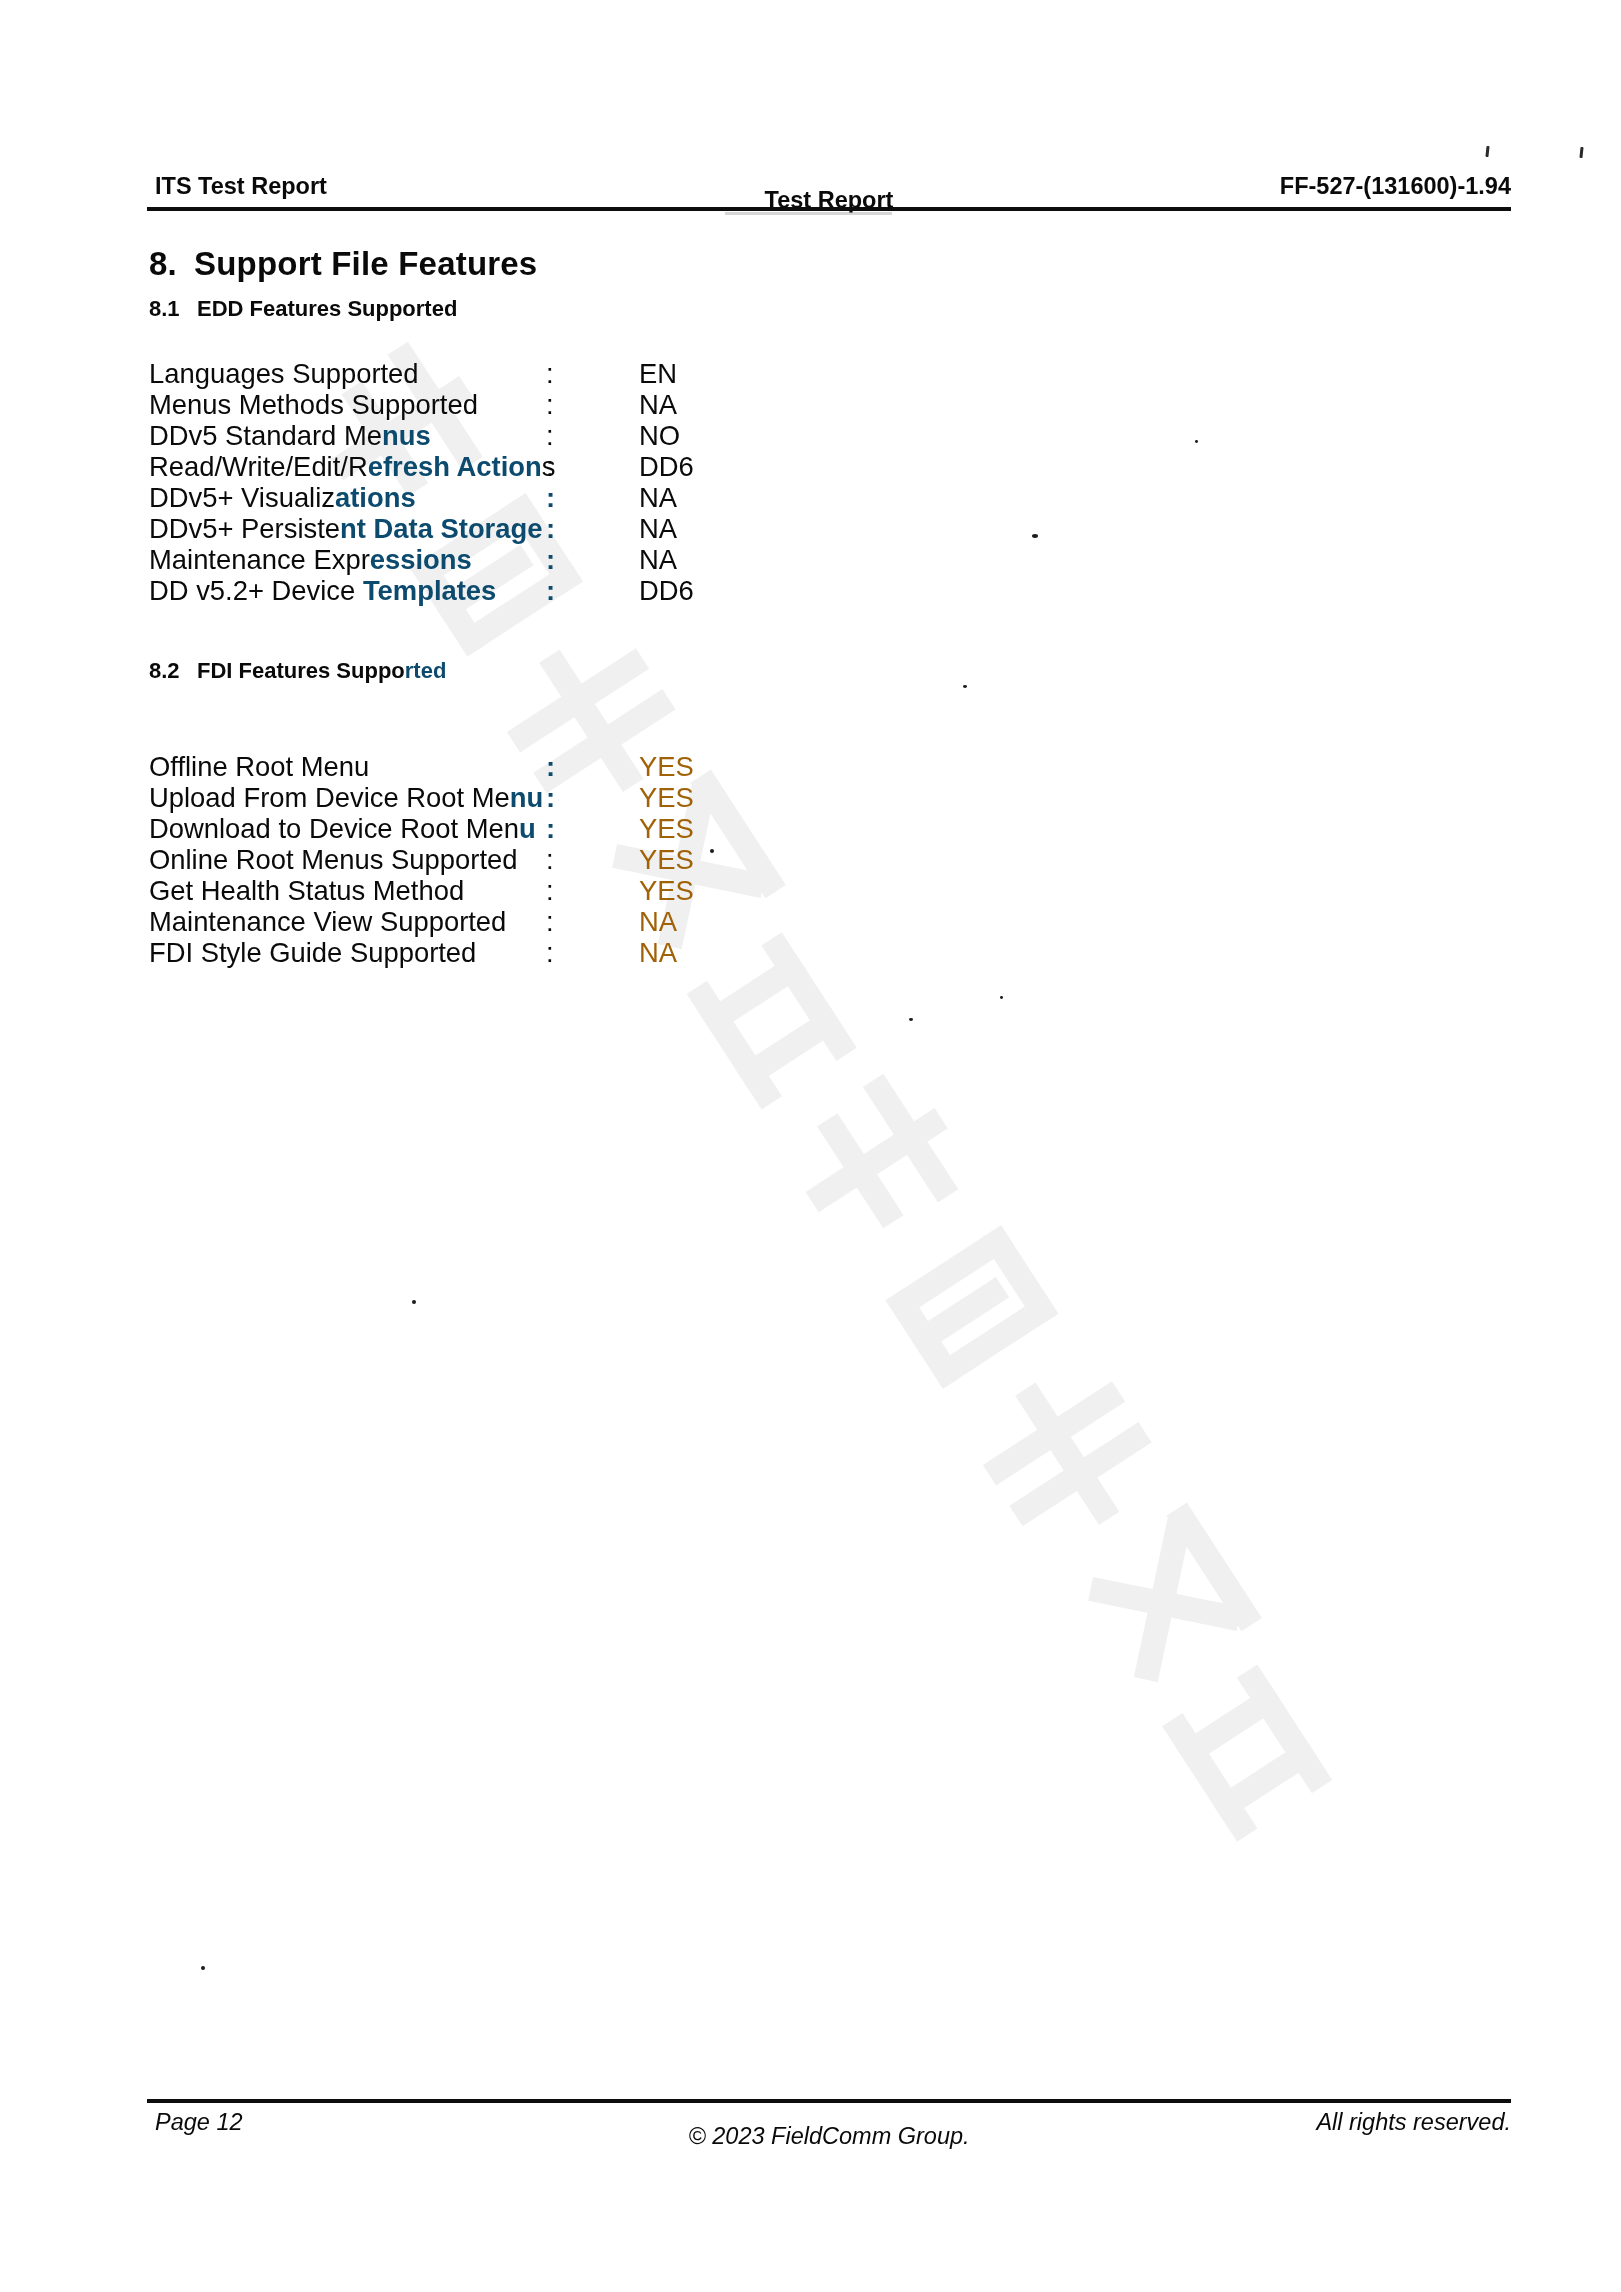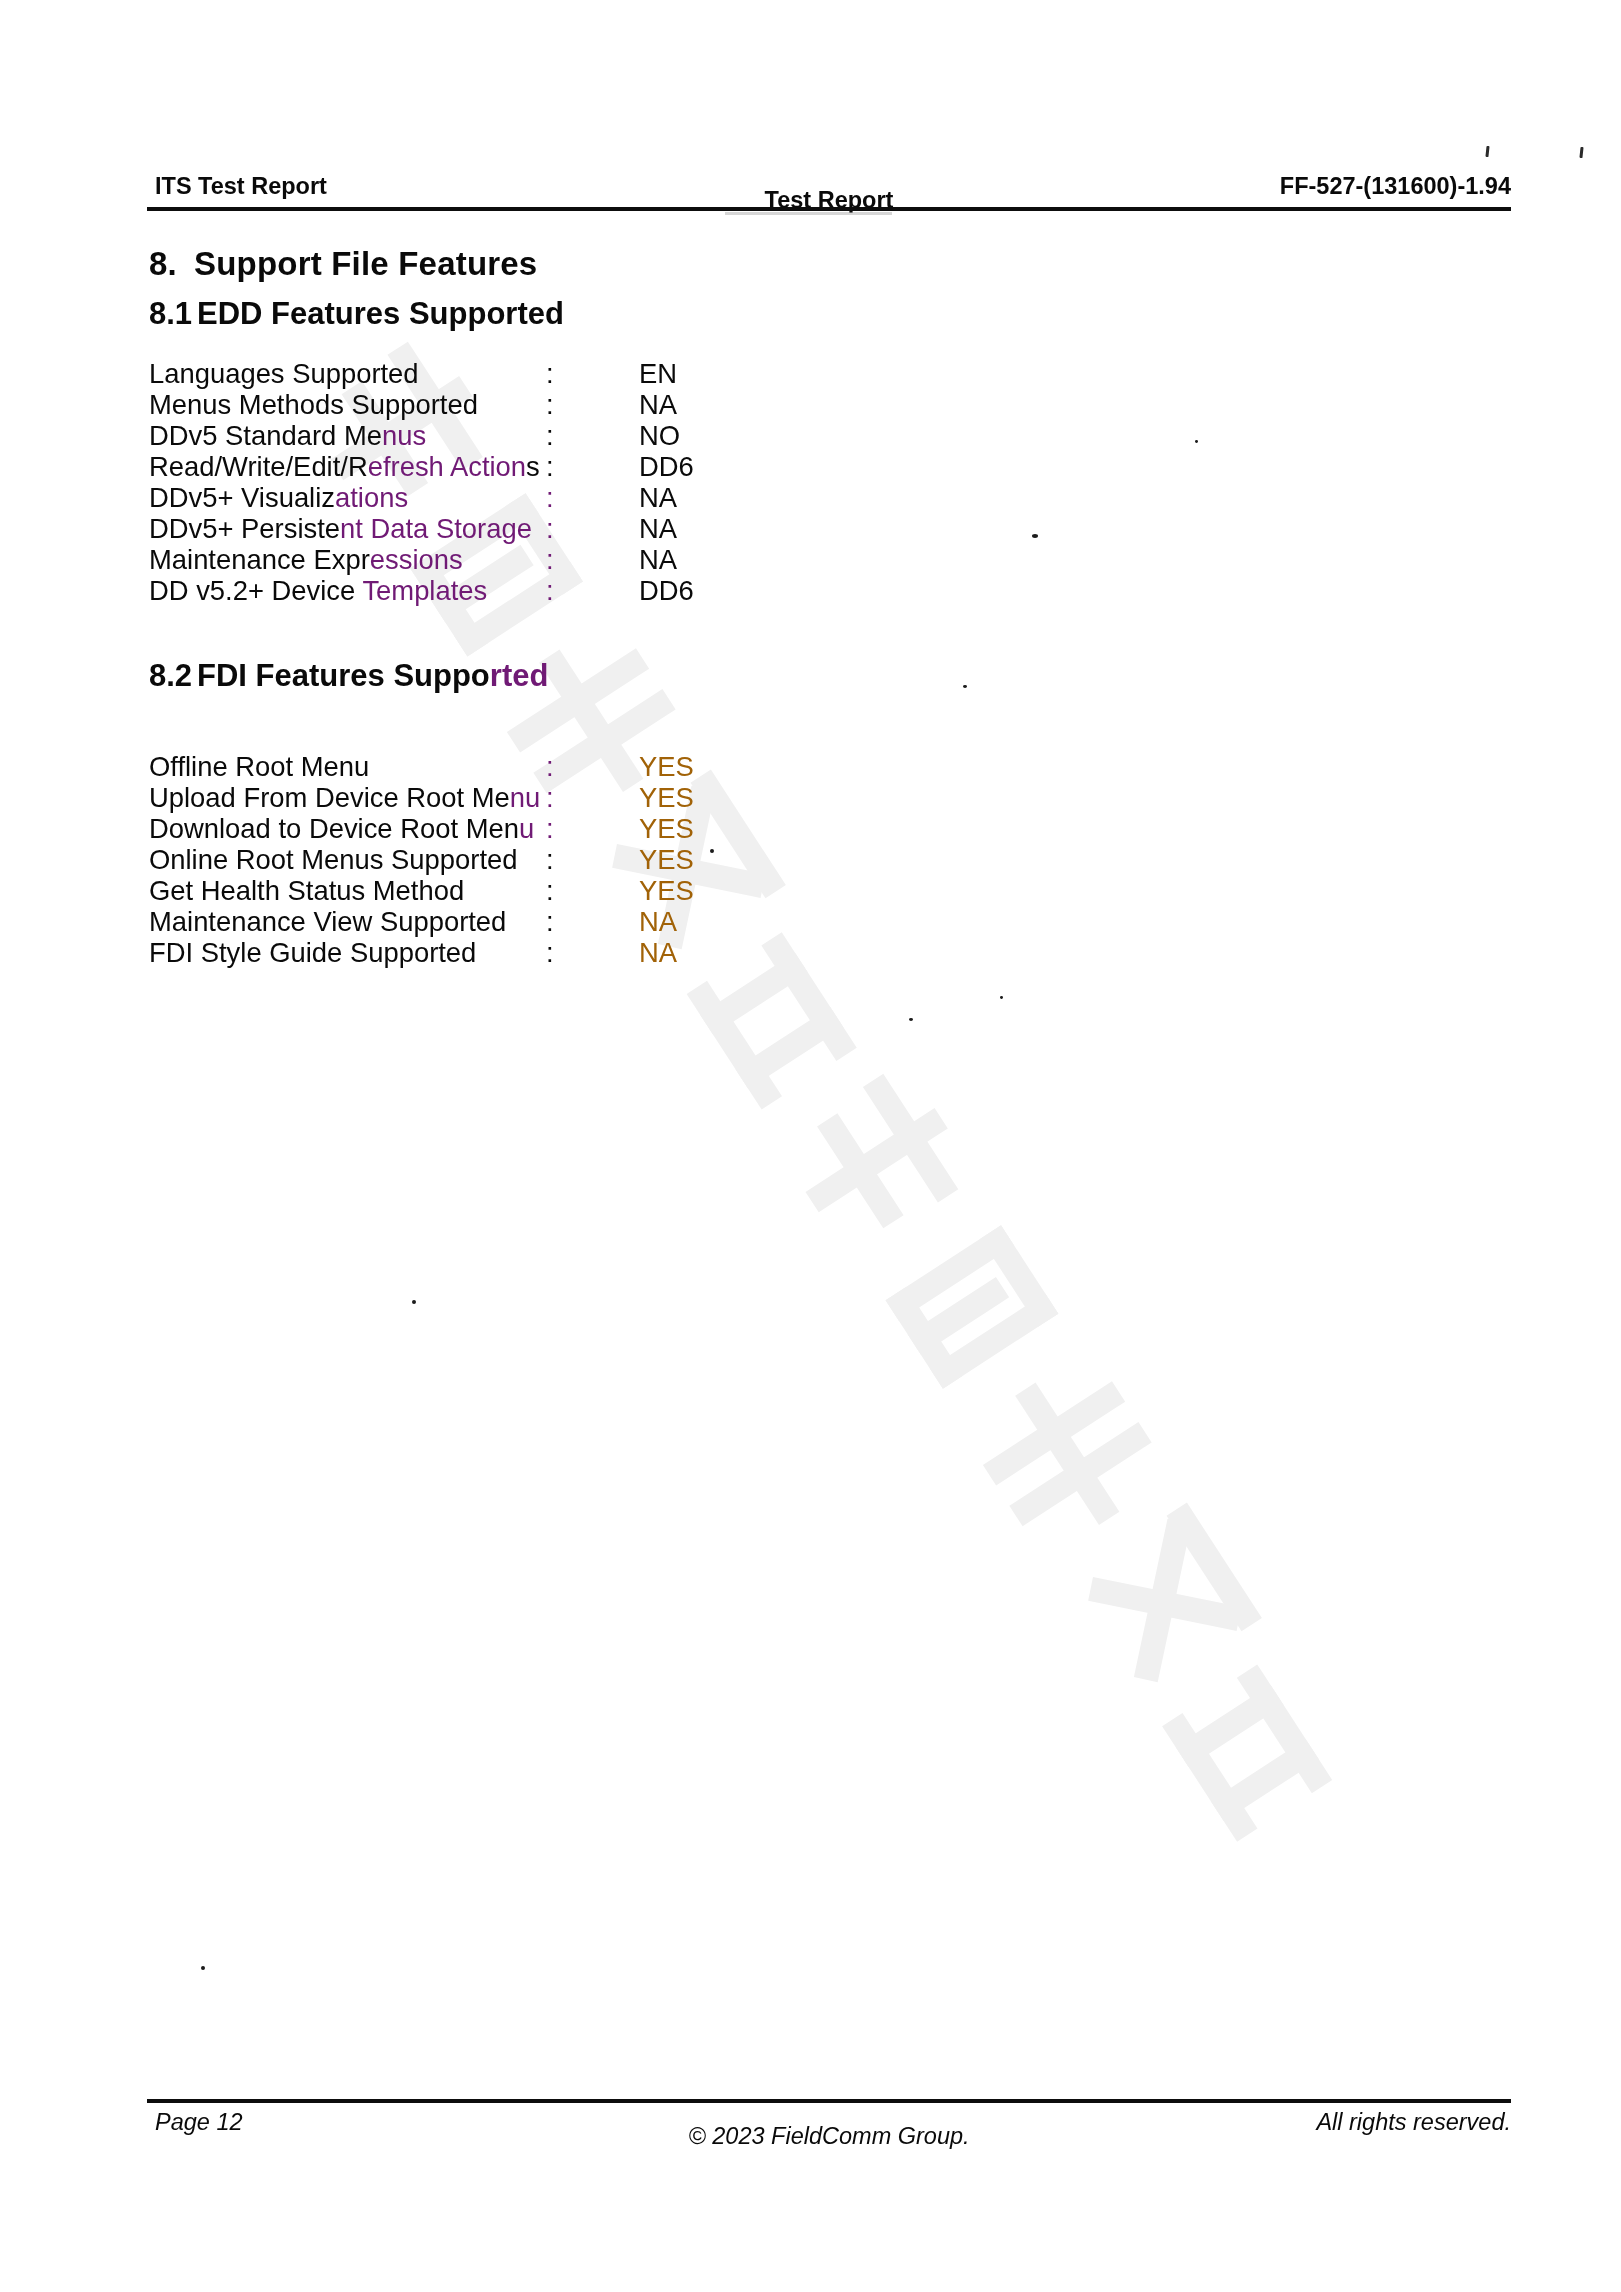--- a/index.html
+++ b/index.html
@@ -20,33 +20,33 @@
   .band-right{position:absolute;right:0;top:0;white-space:nowrap;}
   .hdr{top:173px;font-weight:bold;}
   .ftr{top:2109px;font-style:italic;}
   .rule{position:absolute;left:147px;width:1364px;height:3.9px;background:#0d0d0d;}
   .rule-top{top:207px;}
   .rule-bottom{top:2099px;}
   .rule-noise{position:absolute;background:#b5b5b5;opacity:.55;}
   
   .h1{position:absolute;left:149px;top:245px;font-size:33px;font-weight:bold;display:flex;letter-spacing:0.2px;}
   .h1 .hnum{width:45px;flex:0 0 auto;}
-  .h2{position:absolute;left:149px;font-size:31px;font-weight:bold;display:flex;}
+  .h2{position:absolute;left:149px;font-size:22px;font-weight:bold;display:flex;}
   .h2 .hnum{width:48px;flex:0 0 auto;}
   .h2a{top:296px;}
   .h2b{top:658px;}
   
   .rows{position:absolute;left:149px;font-size:27.4px;}
   .rows-edd{top:358px;}
   .rows-fdi{top:751px;}
   .frow{position:relative;height:31px;white-space:nowrap;}
   .flabel{position:absolute;left:0;top:0;}
   .fcolon{position:absolute;left:397px;top:0;}
   .fvalue{position:absolute;left:490px;top:0;}
-  .muted{color:#701a75;}
+  .muted{color:#0c4a6e;font-weight:bold;}
   .value-muted{color:#a16207;}
   
   .wm{
     position:absolute;left:425px;top:316px;
     transform:rotate(57deg);transform-origin:0 0;
     display:flex;gap:12.7px;z-index:1;pointer-events:none;
   }
   .wm-char{width:162px;height:162px;flex:0 0 auto;}
   
   .speck{position:absolute;background:#1c1c1c;border-radius:50%;z-index:3;}

